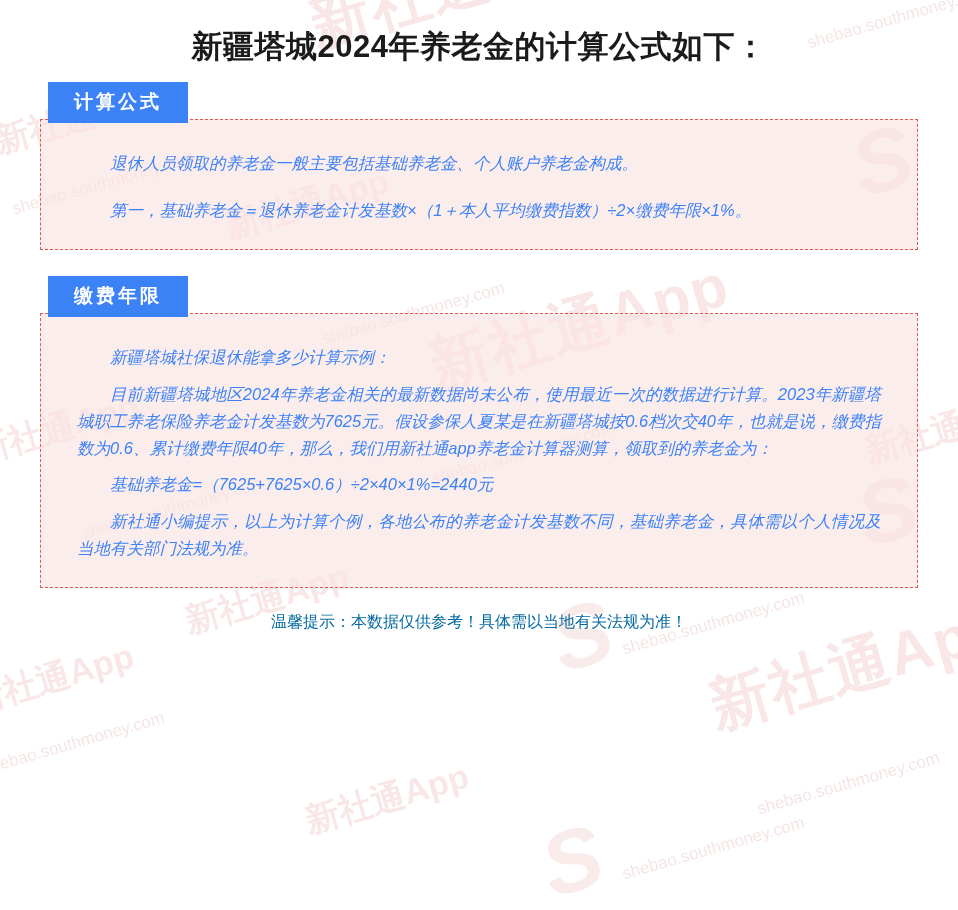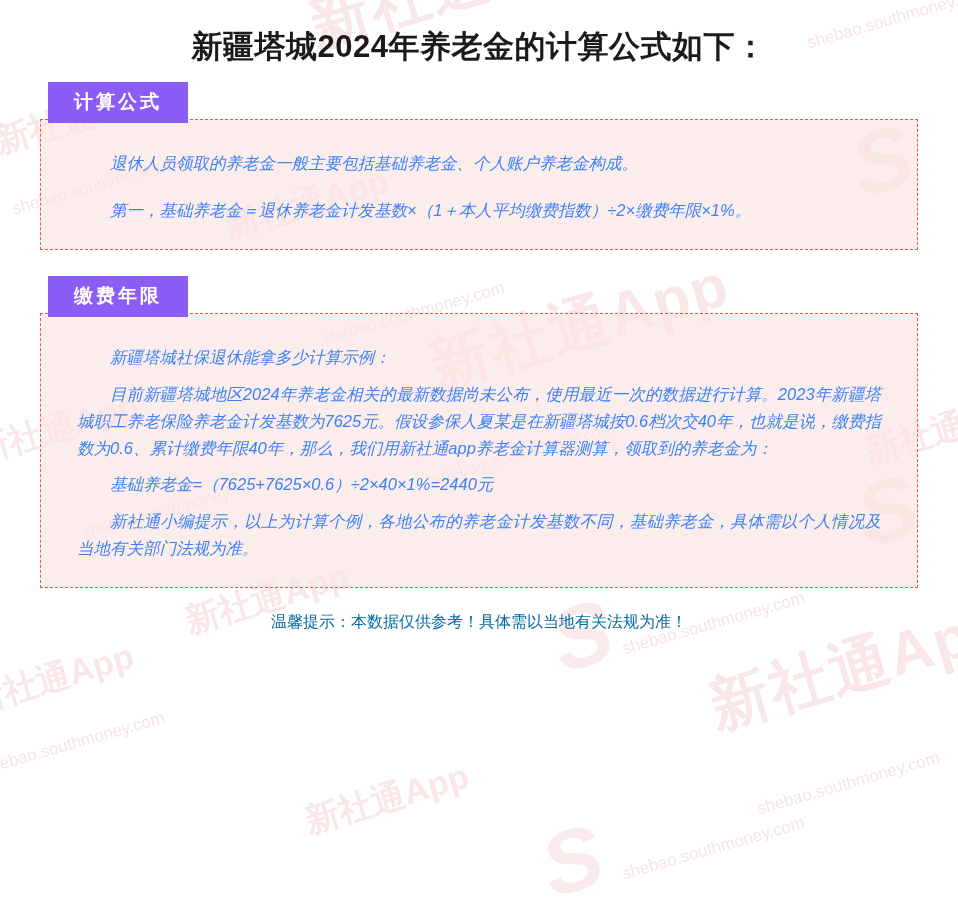--- a/index.html
+++ b/index.html
@@ -70,21 +70,21 @@
   .section {
     margin: 0 40px 0 40px;
     position: relative;
   }
   .section + .section {
     margin-top: 26px;
   }
 
   .tag {
     display: inline-block;
-    background: #8b5cf6;
+    background: #3b82f6;
     color: #ffffff;
     font-size: 19px;
     font-weight: bold;
     letter-spacing: 3px;
     padding: 7px 26px 8px 26px;
     position: relative;
     z-index: 3;
     margin-left: 8px;
   }
 

